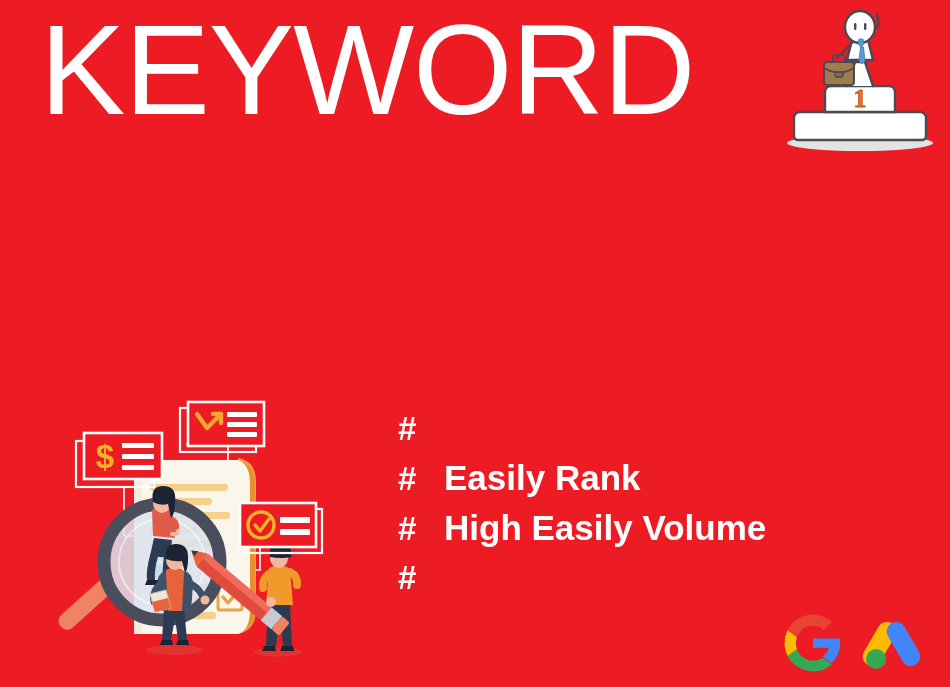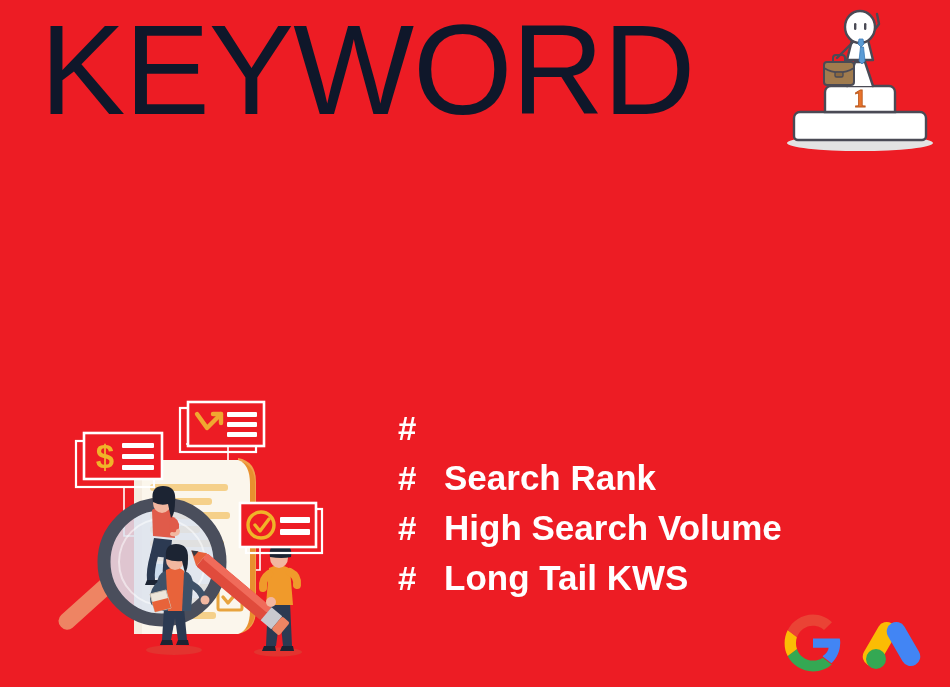--- a/index.html
+++ b/index.html
@@ -12,21 +12,21 @@
   #poster{
     position:absolute;inset:0;
     width:950px;height:687px;
     background:#ED1C24;
     overflow:hidden;
   }
   
   .headline{
     position:absolute;
     left:40px;top:8px;
-    color:#0f172a;
+    color:#ffffff;
     font-weight:300;
     letter-spacing:0px;
     line-height:0.97;
     font-size:128px;
     text-transform:uppercase;
     font-family:"Liberation Sans","DejaVu Sans",sans-serif;
     -webkit-font-smoothing:antialiased;
   }
   .headline .l1{display:block;font-size:128px;letter-spacing:-1px;}
   .headline .l2{display:block;font-size:128px;letter-spacing:-1px;margin-top:24px;}
@@ -71,29 +71,28 @@
   <div class="headline">
     <span class="l1">KEYWORD</span>
   </div>
 
   <div class="bullets">
     <div class="bullet-row">
       <span class="bullet-hash">#</span>
     </div>
     <div class="bullet-row">
       <span class="bullet-hash">#</span>
-      <span class="bullet-label">Search Rank</span>
-    </div>
-    <div class="bullet-row">
-      <span class="bullet-hash">#</span>
-      <span class="bullet-label">High Search Volume</span>
-    </div>
-    <div class="bullet-row">
-      <span class="bullet-hash">#</span>
-      <span class="bullet-label">Long Tail KWS</span>
+      <span class="bullet-label">Easily Rank</span>
+    </div>
+    <div class="bullet-row">
+      <span class="bullet-hash">#</span>
+      <span class="bullet-label">High Easily Volume</span>
+    </div>
+    <div class="bullet-row">
+      <span class="bullet-hash">#</span>
     </div>
   </div>
 
   <div class="podium-scene">
     <svg width="170" height="158" viewBox="0 0 170 158" xmlns="http://www.w3.org/2000/svg">
 
       <ellipse cx="85" cy="141" rx="73" ry="8" fill="#E3E3E3"></ellipse>
 
       <g>
         <path d="M25 110 h120 a6 6 0 0 1 6 6 v18 a4 4 0 0 1 -4 4 h-124 a4 4 0 0 1 -4 -4 v-18 a6 6 0 0 1 6 -6 z" fill="#FFFFFF" stroke="#4A4A55" stroke-width="2.4"></path>

